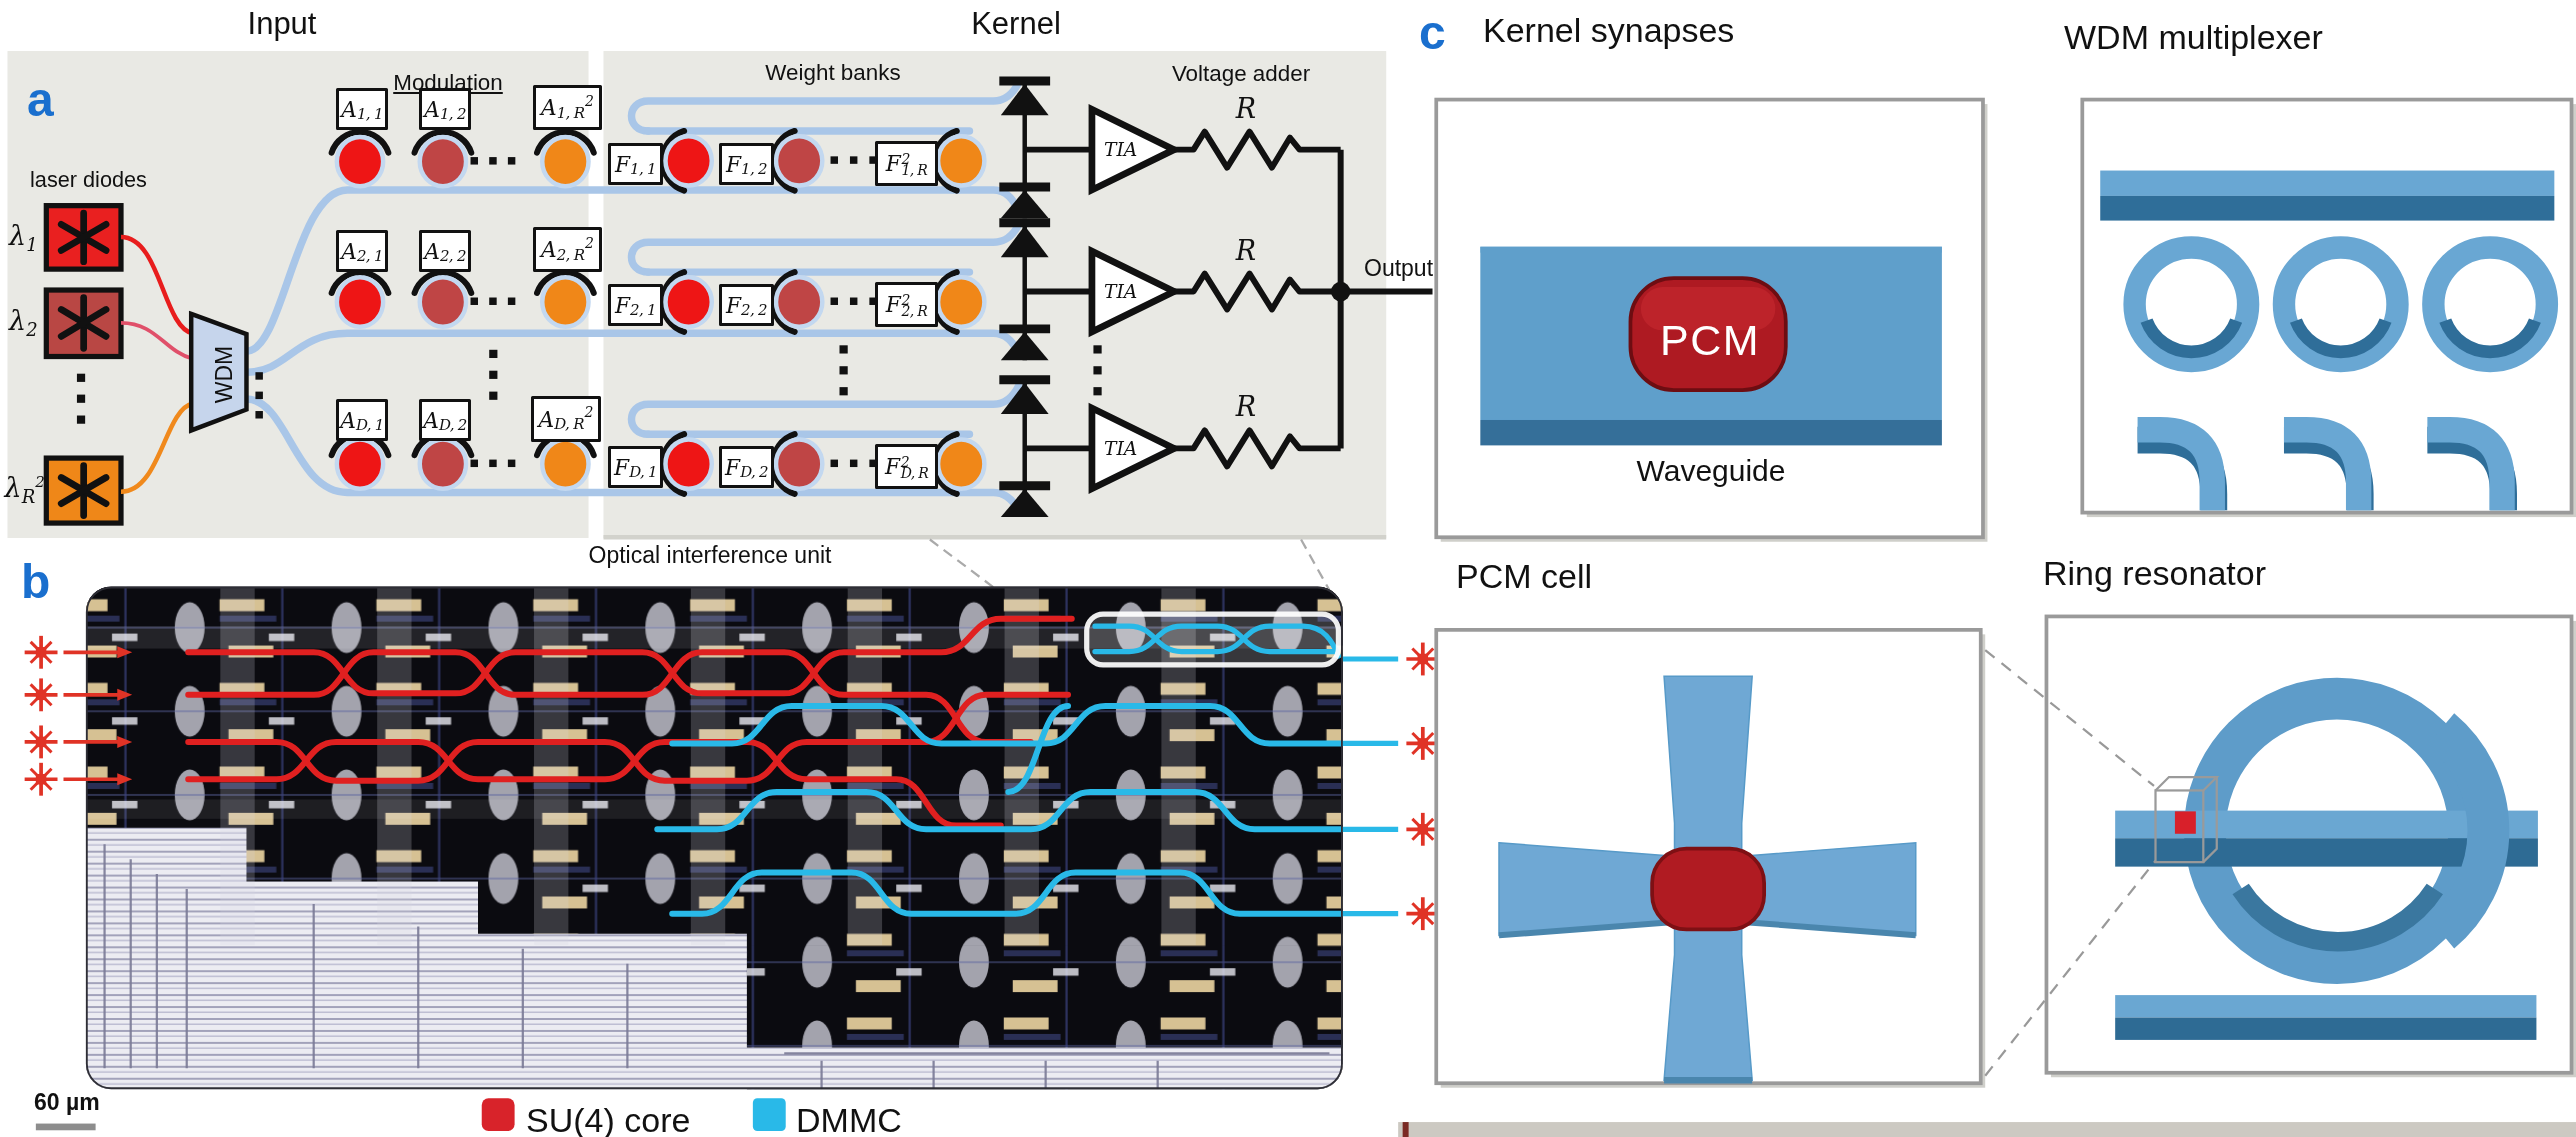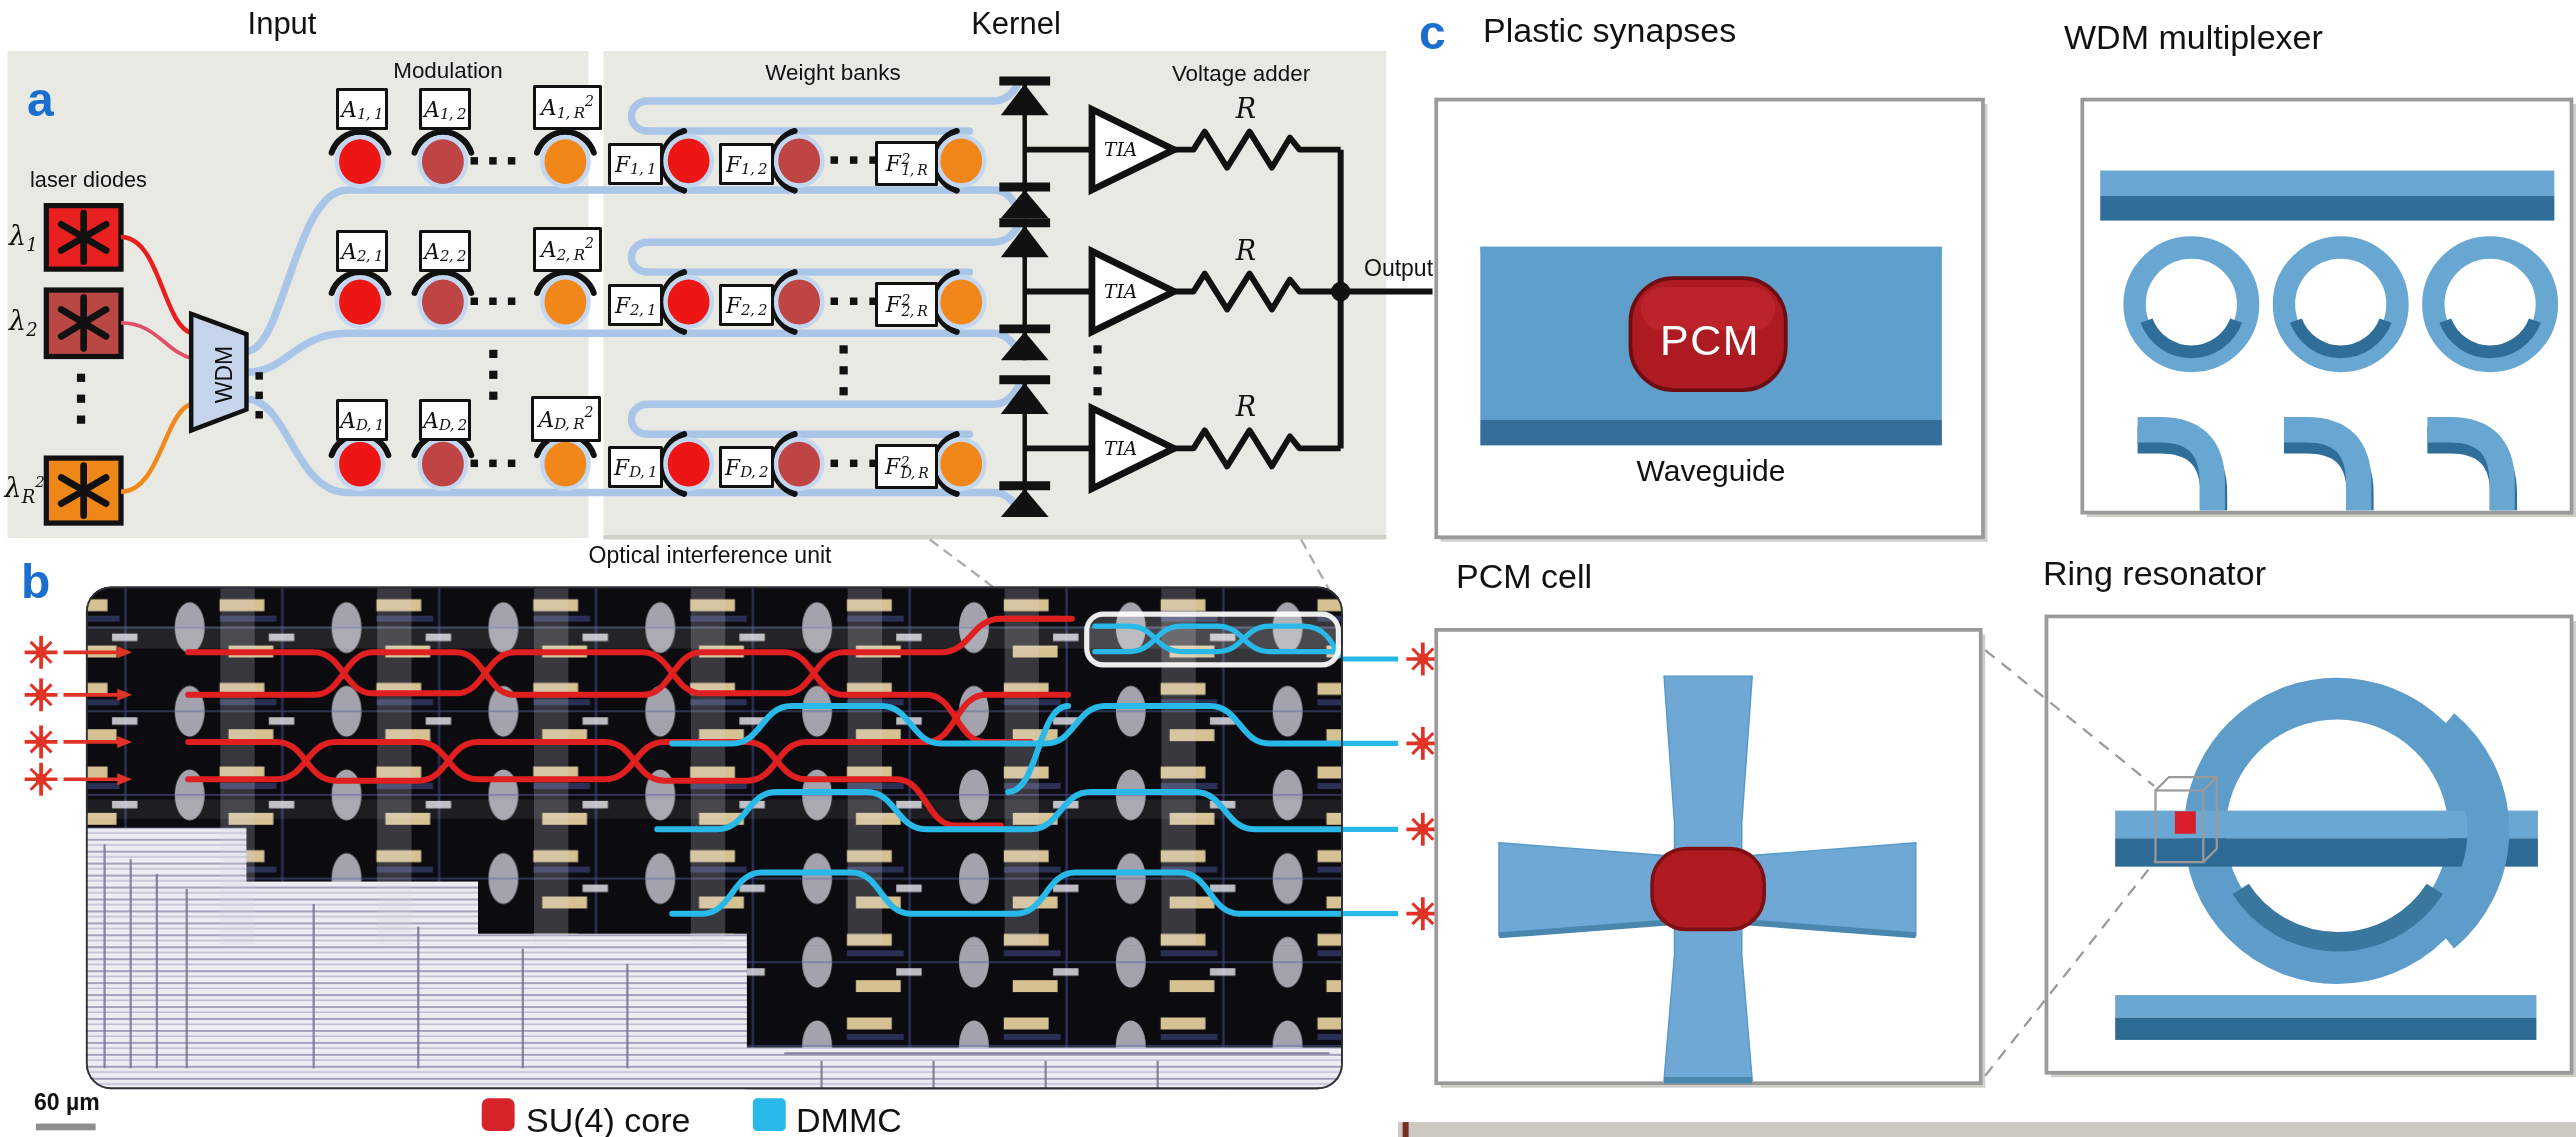--- a/index.html
+++ b/index.html
@@ -468,21 +468,21 @@
     <g>
       <rect x="1872" y="1502" width="1577" height="20" fill="#ccc9c2"></rect>
       <rect x="1878" y="1502" width="8" height="20" fill="#7a2a24"></rect>
     </g>
   </g>
 </svg>
 
 <div class="txt title ctr" style="left:282px;top:6px;text-align:right;">Input</div>
 <div class="txt title ctr" style="left:1016px;top:6px;">Kernel</div>
 <div class="txt tag" style="left:27px;top:72px;">a</div>
-<div class="txt sect ctr" style="left:448px;top:58px;">Modulation</div>
+<div class="txt sect ctr" style="left:448px;top:70px;text-decoration:underline;">Modulation</div>
 <div class="txt sect ctr" style="left:833px;top:60px;">Weight banks</div>
 <div class="txt sect ctr" style="left:1241px;top:61px;">Voltage adder</div>
 <div class="txt sect" style="left:30px;top:167px;font-size:21.7px;">laser diodes</div>
 
 <div class="txt math lam" style="left:9px;top:220px;"><span>λ</span><sub>1</sub></div>
 <div class="txt math lam" style="left:9px;top:305px;"><span>λ</span><sub>2</sub></div>
 <div class="txt math lam" style="left:4.5px;top:472px;"><span>λ</span><sub>R</sub><sup>2</sup></div>
 
 <div class="wdmtxt" style="left:196px;top:361px;">WDM</div>
 
@@ -580,21 +580,21 @@
 <div class="txt math rlab ctr" style="left:1246px;top:391px;">R</div>
 <div class="txt outlab" style="left:1364px;top:255px;">Output</div>
 <div class="txt sect ctr" style="left:710px;top:542px;font-size:23px;">Optical interference unit</div>
 
 <div class="txt tag" style="left:21px;top:554px;">b</div>
 <div class="txt" style="left:34px;top:1089px;font-size:23px;font-weight:bold;">60 µm</div>
 <div class="txt leg" style="left:526px;top:1101px;">SU(4) core</div>
 <div class="txt leg" style="left:796px;top:1101px;">DMMC</div>
 
 <div class="txt tag" style="left:1419px;top:4.5px;">c</div>
-<div class="txt ctitle" style="left:1483px;top:10.5px;">Plastic synapses</div>
+<div class="txt ctitle" style="left:1483px;top:10.5px;">Kernel synapses</div>
 <div class="txt ctitle" style="left:2064px;top:18px;">WDM multiplexer</div>
 <div class="txt ctitle" style="left:1456px;top:557px;">PCM cell</div>
 <div class="txt ctitle" style="left:2043px;top:554px;">Ring resonator</div>
 <div class="txt pcmtxt ctr" style="left:1710px;top:316px;">PCM</div>
 <div class="txt ctr" style="left:1711px;top:454px;font-size:30px;">Waveguide</div>
 
 </div>
 
 
 </body></html>

